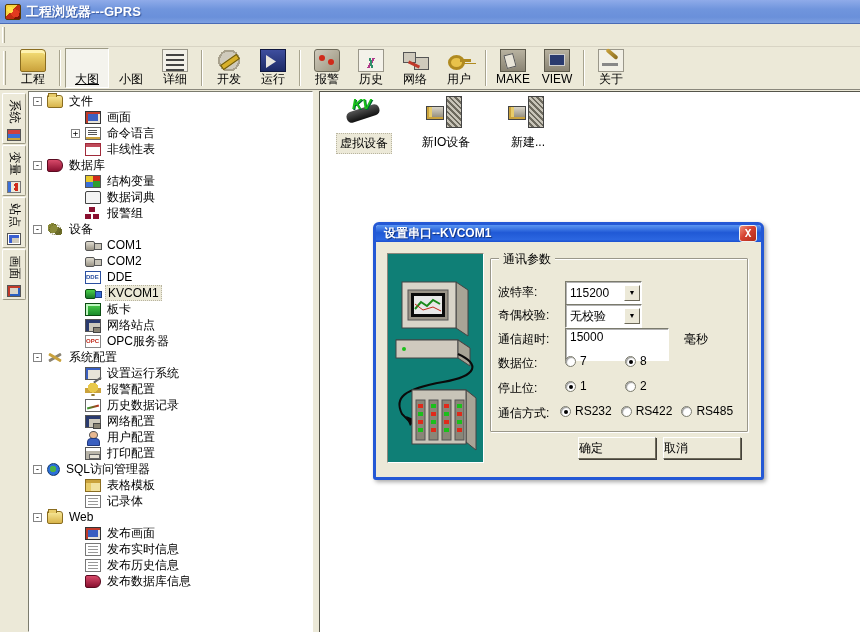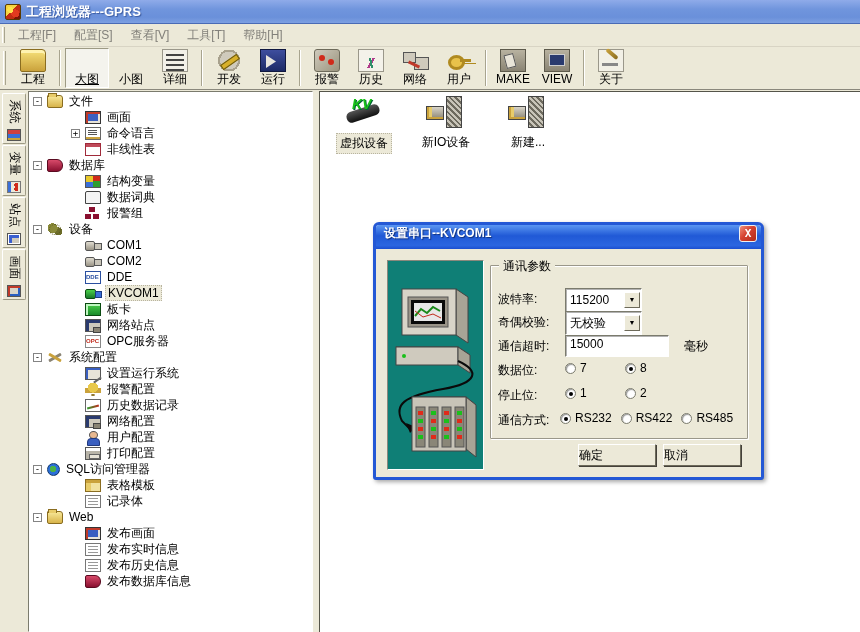--- a/index.html
+++ b/index.html
@@ -135,56 +135,55 @@
   .micon { width:40px; height:34px; position:relative; margin-bottom:3px; }
   .mi-kv::before { content:""; position:absolute; left:2px; top:12px; width:34px; height:11px; background:linear-gradient(180deg,#555,#111); border-radius:5px; transform:rotate(-18deg); }
   .mi-kv::after { content:"KV"; position:absolute; left:8px; top:0px; color:#18c018; font-weight:bold; font-style:italic; font-size:14px; text-shadow:1px 1px 0 #063; }
   .mi-io::before { content:""; position:absolute; left:0; top:10px; width:16px; height:12px; background:linear-gradient(180deg,#d8d4c8,#8a8474); border:1px solid #444; box-shadow:inset 2px -2px 0 #caa23c, inset 5px -2px 0 #e8cc6a; }
   .mi-io::after { content:""; position:absolute; right:4px; top:0; width:14px; height:30px; border:1px solid #444; background:repeating-linear-gradient(45deg,#c8c4b8 0 2px,#6d6a5e 2px 4px); }
   .mlabel { padding:1px 3px; color:#000; }
   .mitem.selected .mlabel { background:#ece9d8; border:1px dotted #b8b4a0; }
 
   
   .dialog { position:absolute; left:373px; top:222px; width:391px; height:258px; border:3px solid #2458d5; border-radius:6px 6px 3px 3px; background:#ece9d8; box-shadow:2px 2px 4px rgba(0,0,0,.35); }
-  .dtitle { height:24px; background:linear-gradient(180deg,#5a96f2 0%,#2059d6 45%,#2b66e0 85%,#1b4fd0 100%); border-radius:3px 3px 0 0; display:flex; padding:0 4px 0 8px; }
+  .dtitle { height:17px; background:linear-gradient(180deg,#5a96f2 0%,#2059d6 45%,#2b66e0 85%,#1b4fd0 100%); border-radius:3px 3px 0 0; display:flex; padding:0 4px 0 8px; }
   .dtitle .dtext { color:#fff; font-weight:bold; font-size:12px; flex:1; text-shadow:1px 1px 1px #10307a; }
   .dclose { width:18px; height:17px; border-radius:3px; border:1px solid #f0f0f0; background:linear-gradient(135deg,#f0907a 0%,#d54130 45%,#b02a18 100%); color:#fff; font-weight:bold; font-size:11px; line-height:15px; text-align:center; font-family:"DejaVu Sans Mono",monospace; }
   .dbody { position:relative; width:100%; height:230px; font-size:12px; }
 
   .dimg { position:absolute; left:11px; top:11px; width:97px; height:210px; background:#0f7f76; border:1px solid; border-color:#8a887c #fff #fff #8a887c; }
 
   .dgroup { position:absolute; left:114px; top:16px; width:258px; height:174px; border:1px solid #9a978a; box-shadow:1px 1px 0 #fff inset, 1px 1px 0 #fff; border-radius:1px; }
   .dgrouplabel { position:absolute; left:8px; top:-8px; background:#ece9d8; padding:0 4px; color:#000; }
 
   .dlabel { position:absolute; color:#000; }
   .combo { position:absolute; width:77px; height:24px; background:#fff; border:1px solid; border-color:#7b7b6d #fff #fff #7b7b6d; box-shadow:inset 1px 1px 0 rgba(0,0,0,.3); display:flex; align-items:center; }
   .combo .cval { flex:1; padding-left:4px; color:#000; }
   .combo .cbtn { width:16px; height:16px; margin-right:1px; background:#ece9d8; border:1px solid; border-color:#fff #6d6a5a #6d6a5a #fff; font-size:7px; line-height:14px; text-align:center; color:#000; }
-  .dtext-input { position:absolute; width:104px; height:22px; background:#fff; border:1px solid; border-color:#7b7b6d #fff #fff #7b7b6d; box-shadow:inset 1px 1px 0 rgba(0,0,0,.3); padding-left:4px; line-height:17px; color:#000; }
+  .dtext-input { position:absolute; width:104px; height:33px; background:#fff; border:1px solid; border-color:#7b7b6d #fff #fff #7b7b6d; box-shadow:inset 1px 1px 0 rgba(0,0,0,.3); padding-left:4px; line-height:17px; color:#000; }
 
   .rgroup { position:absolute; display:flex; }
   .radio { display:flex; align-items:center; margin-right:0; }
   .rdot { width:11px; height:11px; border-radius:50%; background:#fff; border:1px solid #7b7b6d; box-shadow:inset 1px 1px 1px rgba(0,0,0,.4); margin-right:4px; position:relative; }
   .radio.checked .rdot::after { content:""; position:absolute; left:3px; top:3px; width:4px; height:4px; border-radius:50%; background:#000; }
   .rgroup.wide .radio { width:60px; }
   .rgroup.mode .radio { margin-right:9px; }
 
   .dbtn { position:absolute; width:78px; height:22px; background:#ece9d8; border:1px solid; border-color:#fff #6d6a5a #6d6a5a #fff; box-shadow:1px 1px 0 #44413a; text-align:left; line-height:20px; color:#000; }
 </style>
 </head>
 <body>
 
 <div class="titlebar">
   <span class="appicon"></span>
   <span class="apptitle">工程浏览器---GPRS</span>
 </div>
 
 <div class="menubar">
   <span class="grip"></span>
-  <span id="menu-mount"><span class="menuitem">工程[F]</span><span class="menuitem">配置[S]</span><span class="menuitem">查看[V]</span><span class="menuitem">工具[T]</span><span class="menuitem">帮助[H]</span></span>
 </div>
 
 <div class="toolbar">
   <span class="tgrip"></span>
   <span id="toolbar-mount" style="display:flex;align-items:center;">
       <span class="tbtn">
     <span class="tbi tbi-project"></span>
     <span class="tlbl">工程</span>
   </span>
       <span class="tsep"></span>

